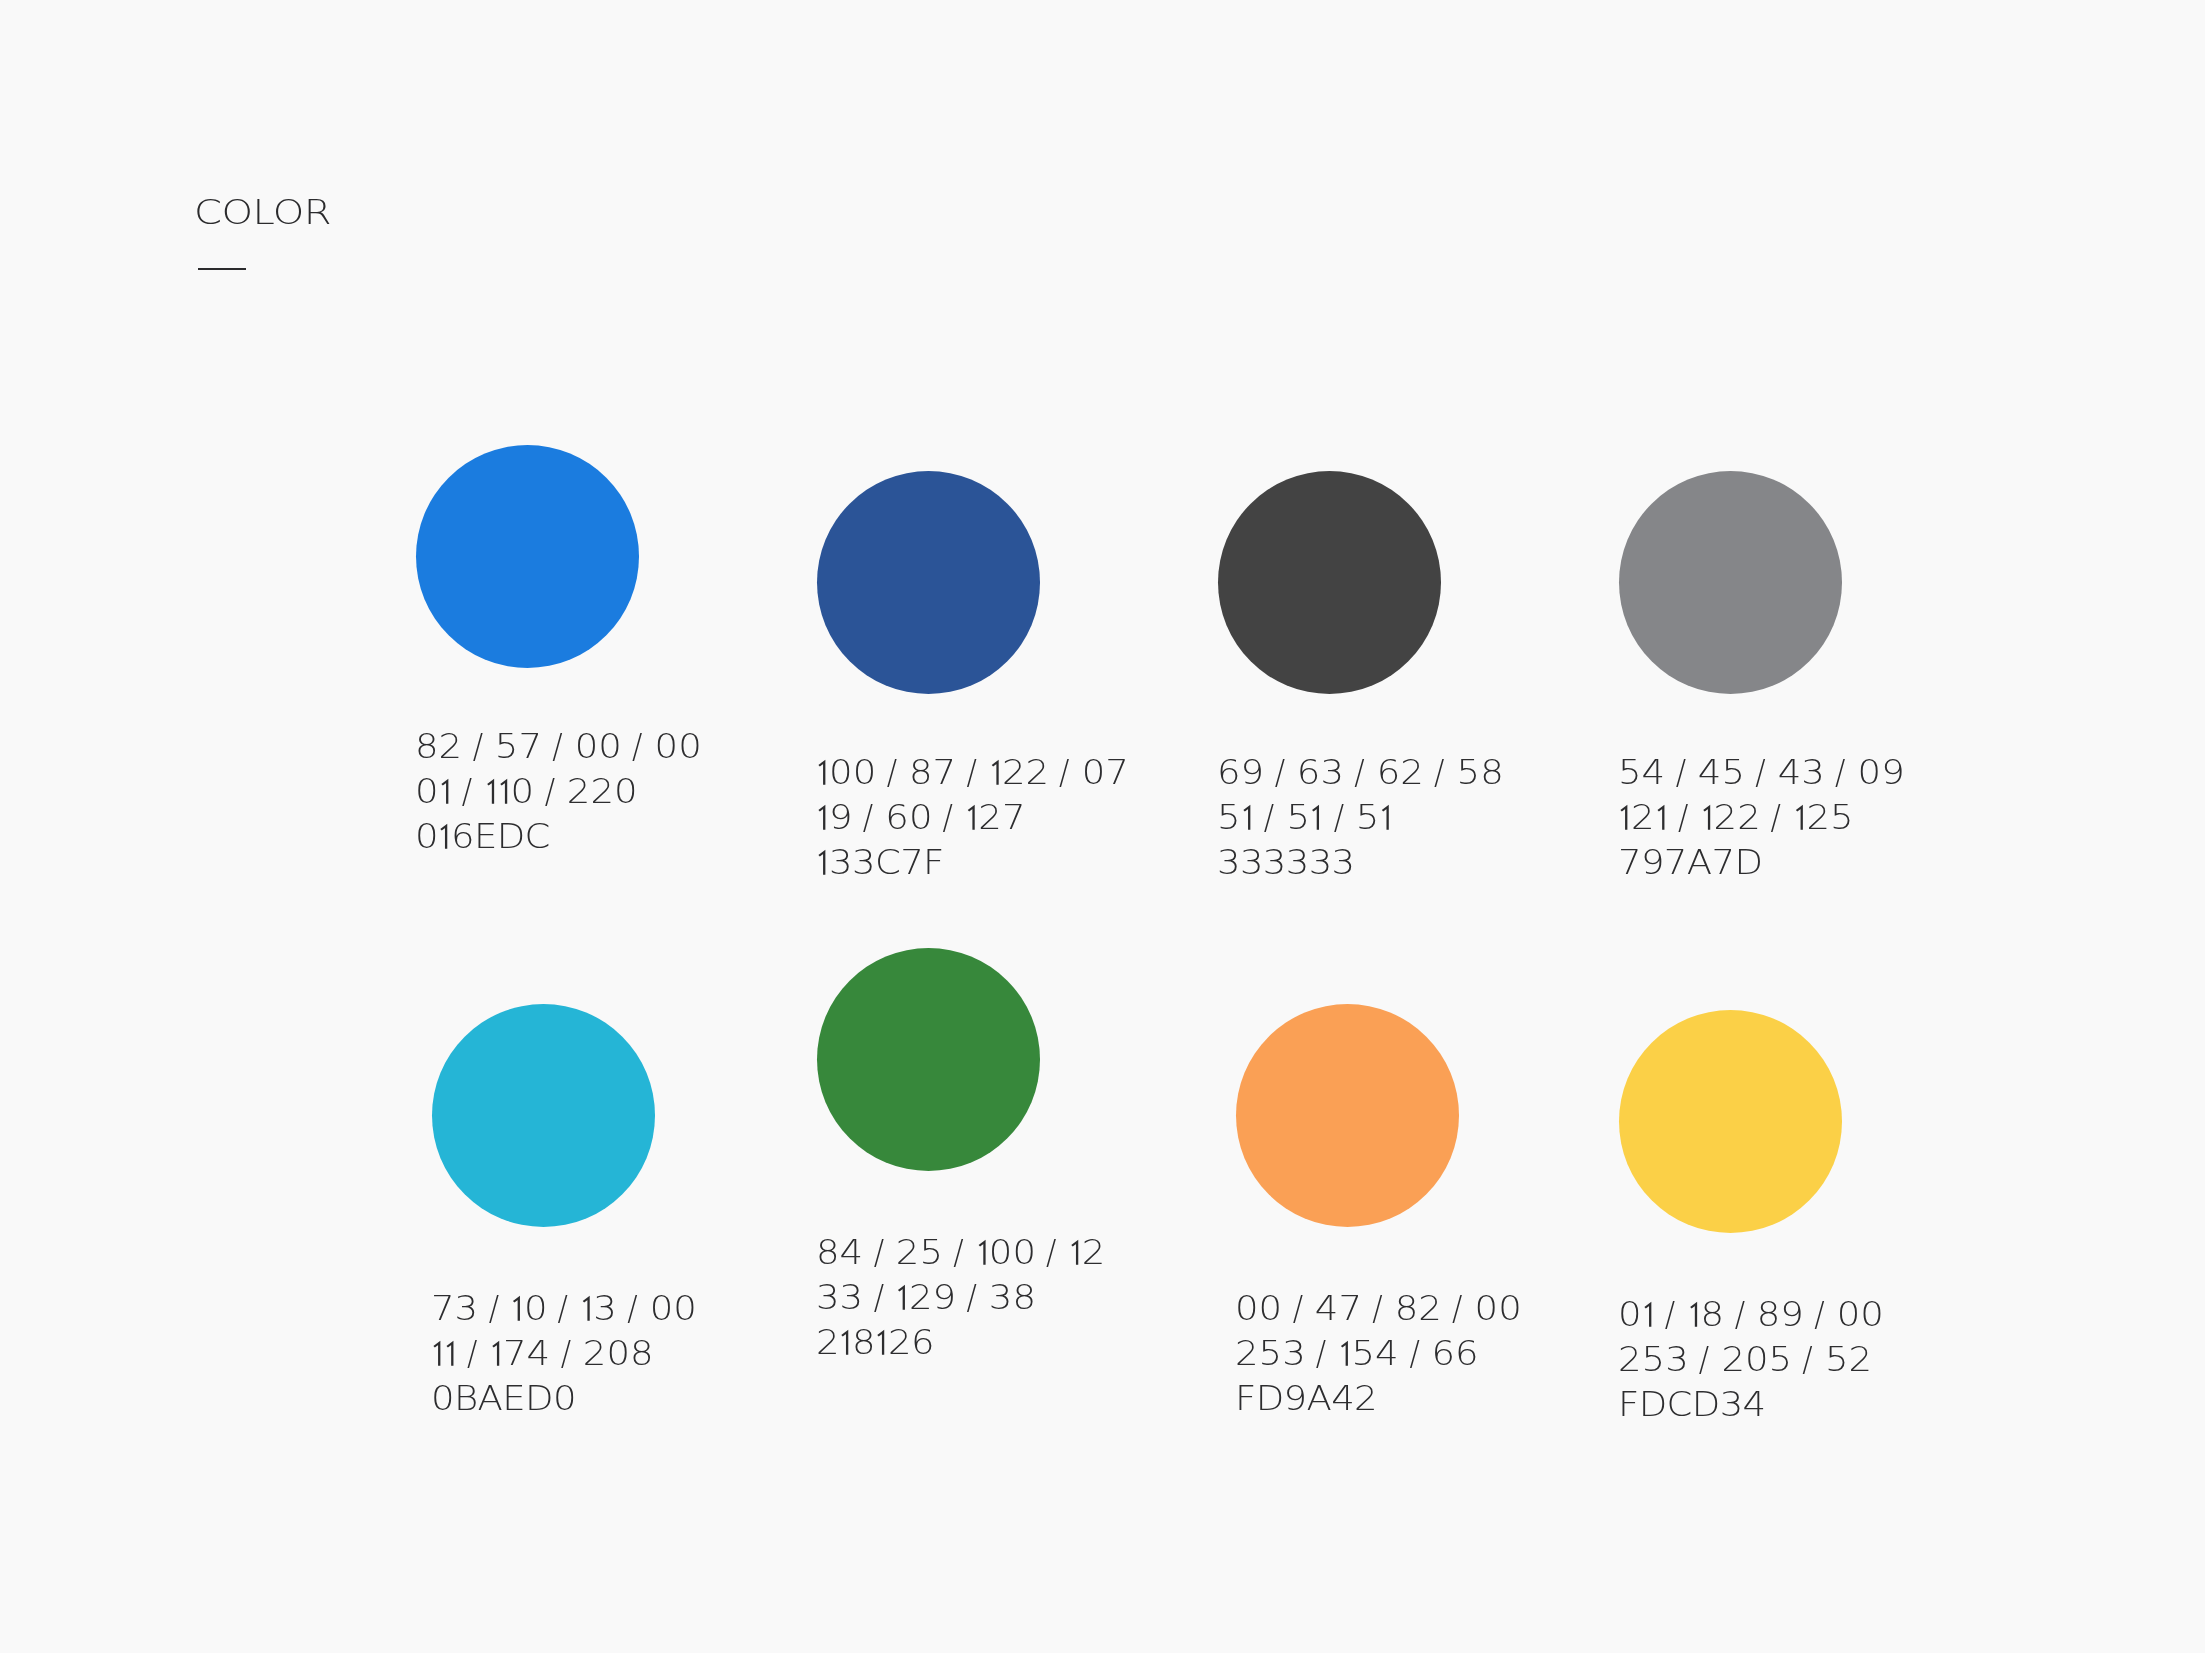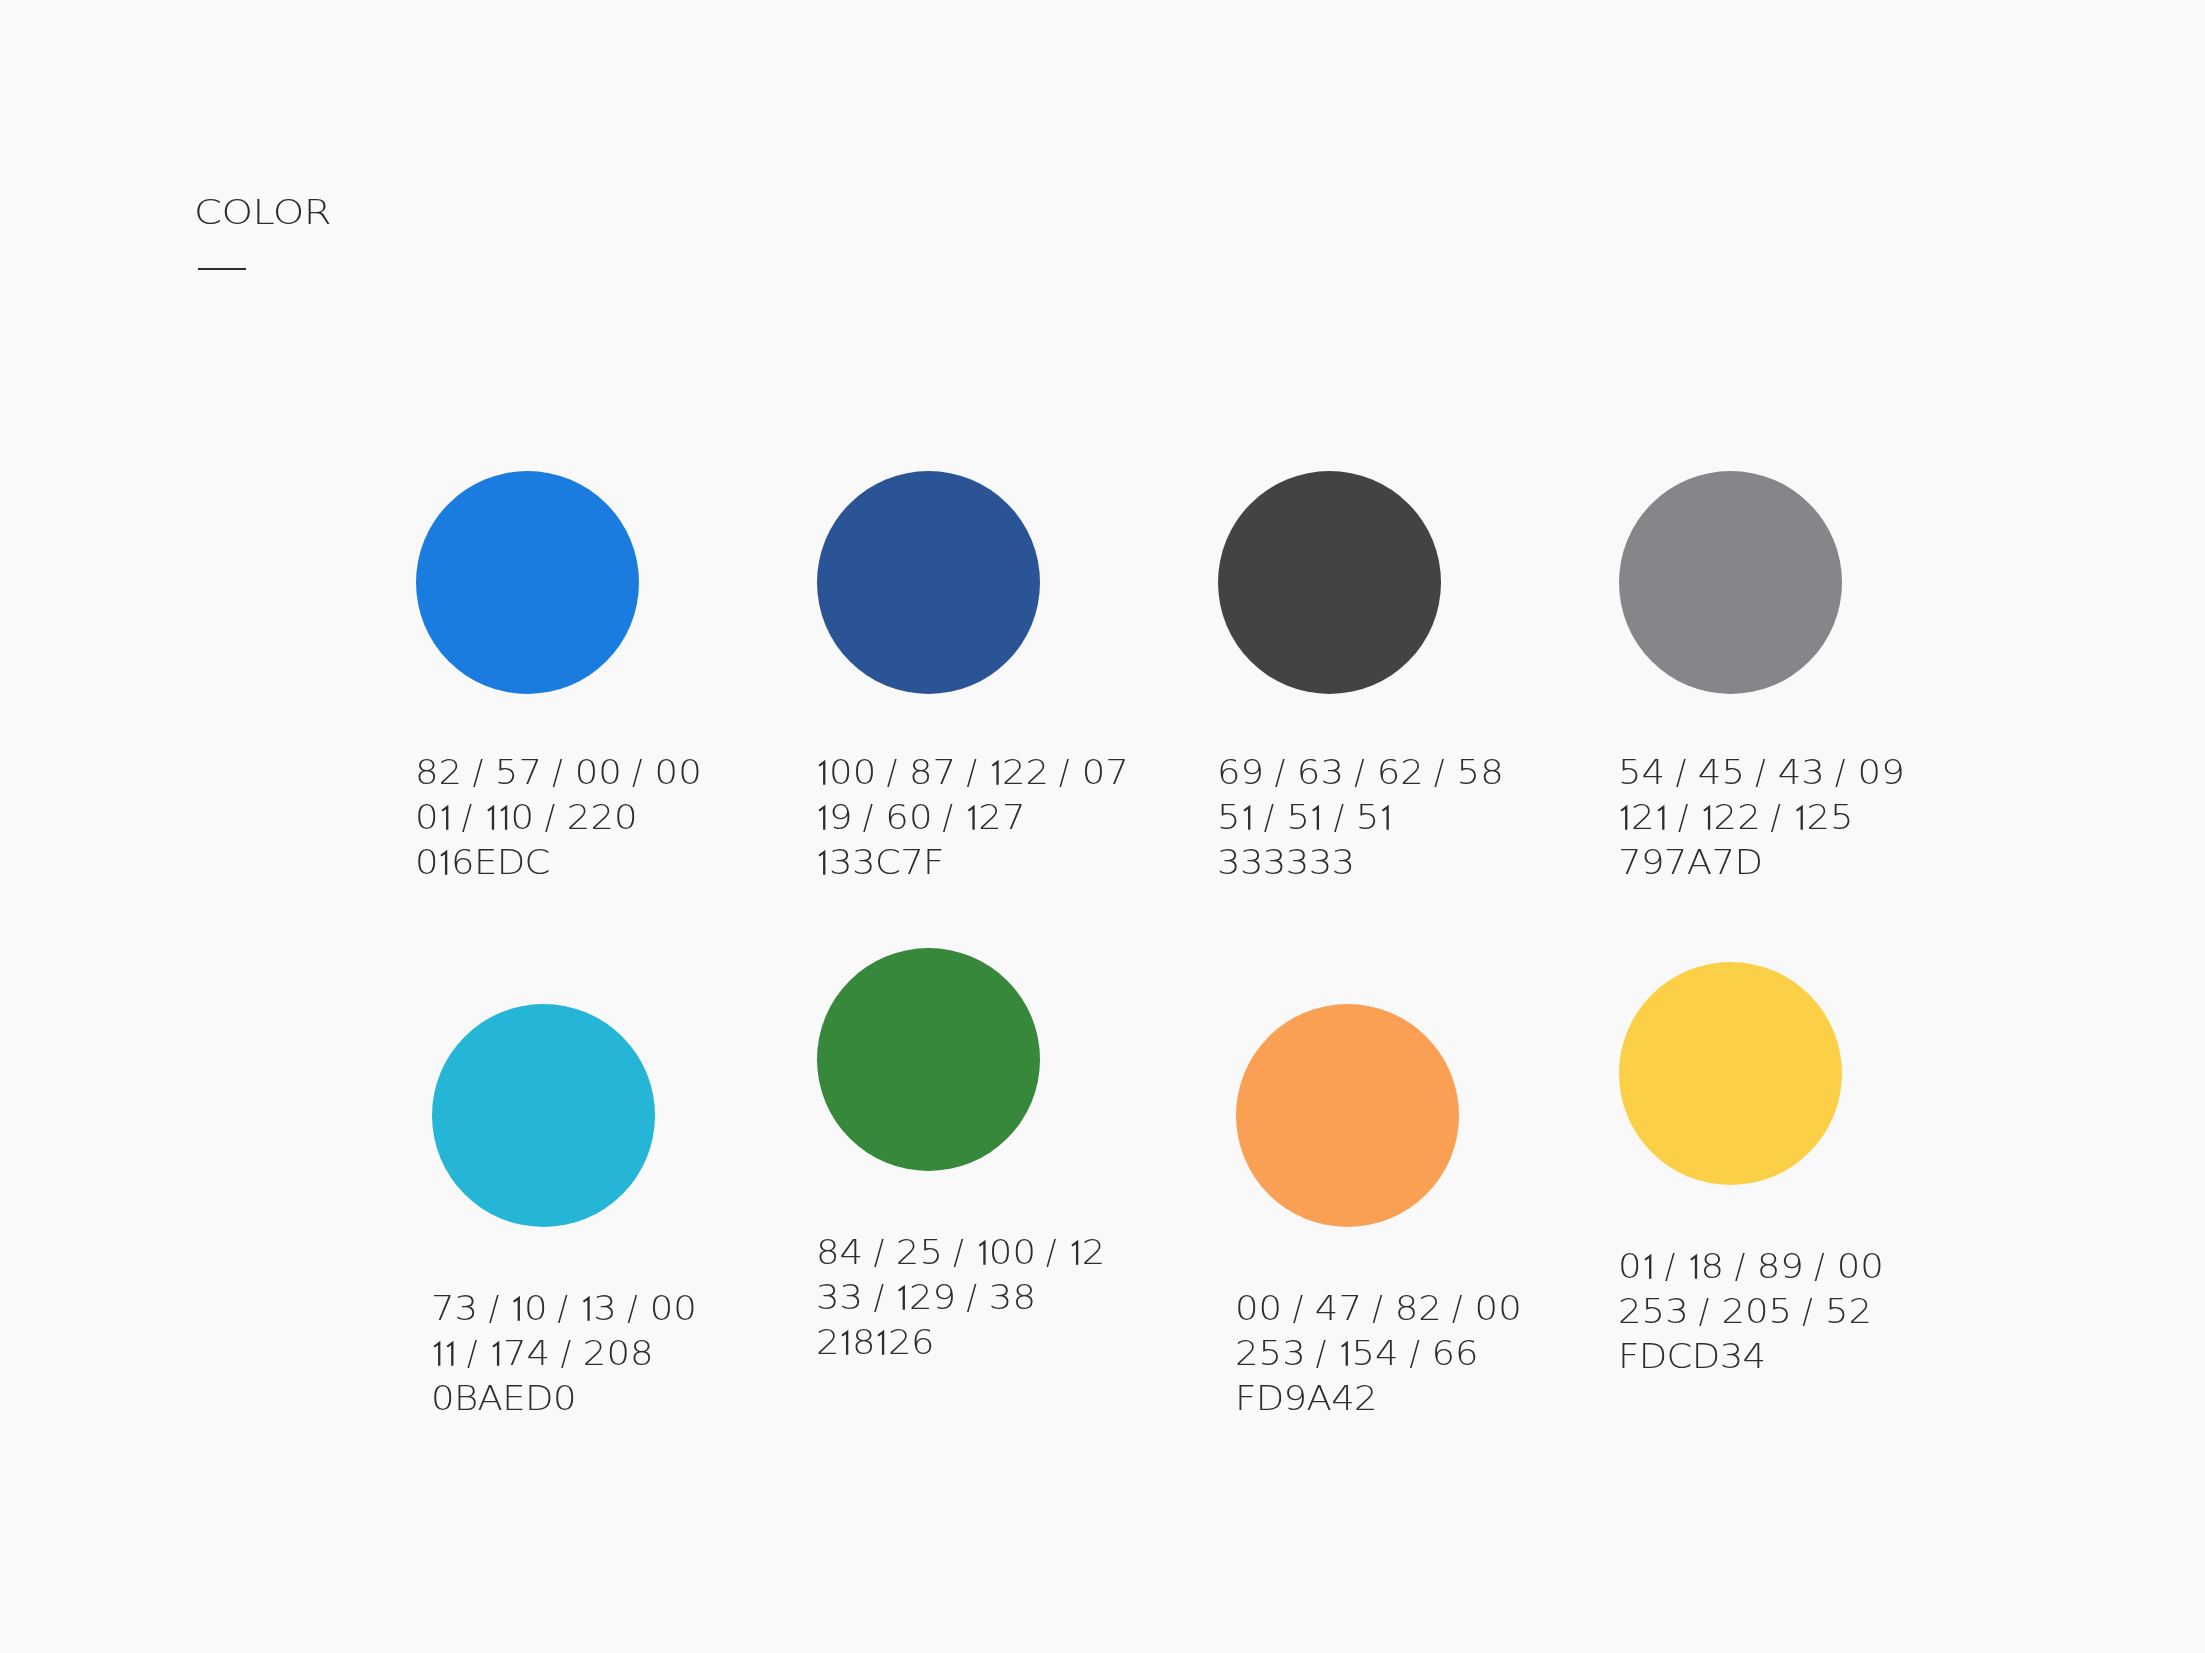--- a/index.html
+++ b/index.html
@@ -86,21 +86,21 @@
   
   .swatch-info .swatch-line-hex { letter-spacing: -0.6px; }
 </style>
 </head>
 <body>
 
 <div class="page" style="background: rgb(249, 249, 249);">
   <div class="section-title" style="color: rgb(43, 43, 45);">COLOR</div>
   <div class="title-rule" style="background: rgb(43, 43, 45);"></div>
   <div id="swatches">
-      <div class="swatch" style="left: 416px; top: 471px;">
+      <div class="swatch" style="left: 416px; top: 445px;">
         <div class="swatch-dot" style="background: rgb(27, 124, 223);"></div>
         <div class="swatch-info" style="top: 279px; color: rgb(45, 45, 47);">
           <div class="swatch-line swatch-line-cmyk">82 <span class="sl"><i>/</i></span> 57 <span class="sl"><i>/</i></span> 00 <span class="sl"><i>/</i></span> 00</div>
           <div class="swatch-line swatch-line-rgb">0<span class="one"><svg viewBox="0 0 21 45" aria-hidden="true">
                 <path d="M5 11.5 L13.2 5 L13.2 45" fill="none" stroke="currentColor" stroke-width="3.7"></path>
               </svg></span> <span class="sl"><i>/</i></span> <span class="one"><svg viewBox="0 0 21 45" aria-hidden="true">
                 <path d="M5 11.5 L13.2 5 L13.2 45" fill="none" stroke="currentColor" stroke-width="3.7"></path>
               </svg></span><span class="one"><svg viewBox="0 0 21 45" aria-hidden="true">
                 <path d="M5 11.5 L13.2 5 L13.2 45" fill="none" stroke="currentColor" stroke-width="3.7"></path>
               </svg></span>0 <span class="sl"><i>/</i></span> 220</div>
@@ -196,21 +196,21 @@
       <div class="swatch" style="left: 1236px; top: 1004px;">
         <div class="swatch-dot" style="background: rgb(250, 160, 85);"></div>
         <div class="swatch-info" style="top: 282px; color: rgb(45, 45, 47);">
           <div class="swatch-line swatch-line-cmyk">00 <span class="sl"><i>/</i></span> 47 <span class="sl"><i>/</i></span> 82 <span class="sl"><i>/</i></span> 00</div>
           <div class="swatch-line swatch-line-rgb">253 <span class="sl"><i>/</i></span> <span class="one"><svg viewBox="0 0 21 45" aria-hidden="true">
                 <path d="M5 11.5 L13.2 5 L13.2 45" fill="none" stroke="currentColor" stroke-width="3.7"></path>
               </svg></span>54 <span class="sl"><i>/</i></span> 66</div>
           <div class="swatch-line swatch-line-hex">FD9A42</div>
         </div>
       </div>
-      <div class="swatch" style="left: 1619px; top: 962px; text-decoration: underline;">
+      <div class="swatch" style="left: 1619px; top: 1010px; text-decoration: underline;">
         <div class="swatch-dot" style="background: rgb(251, 208, 71);"></div>
         <div class="swatch-info" style="top: 282px; color: rgb(45, 45, 47);">
           <div class="swatch-line swatch-line-cmyk">0<span class="one"><svg viewBox="0 0 21 45" aria-hidden="true">
                 <path d="M5 11.5 L13.2 5 L13.2 45" fill="none" stroke="currentColor" stroke-width="3.7"></path>
               </svg></span> <span class="sl"><i>/</i></span> <span class="one"><svg viewBox="0 0 21 45" aria-hidden="true">
                 <path d="M5 11.5 L13.2 5 L13.2 45" fill="none" stroke="currentColor" stroke-width="3.7"></path>
               </svg></span>8 <span class="sl"><i>/</i></span> 89 <span class="sl"><i>/</i></span> 00</div>
           <div class="swatch-line swatch-line-rgb">253 <span class="sl"><i>/</i></span> 205 <span class="sl"><i>/</i></span> 52</div>
           <div class="swatch-line swatch-line-hex">FDCD34</div>
         </div>

